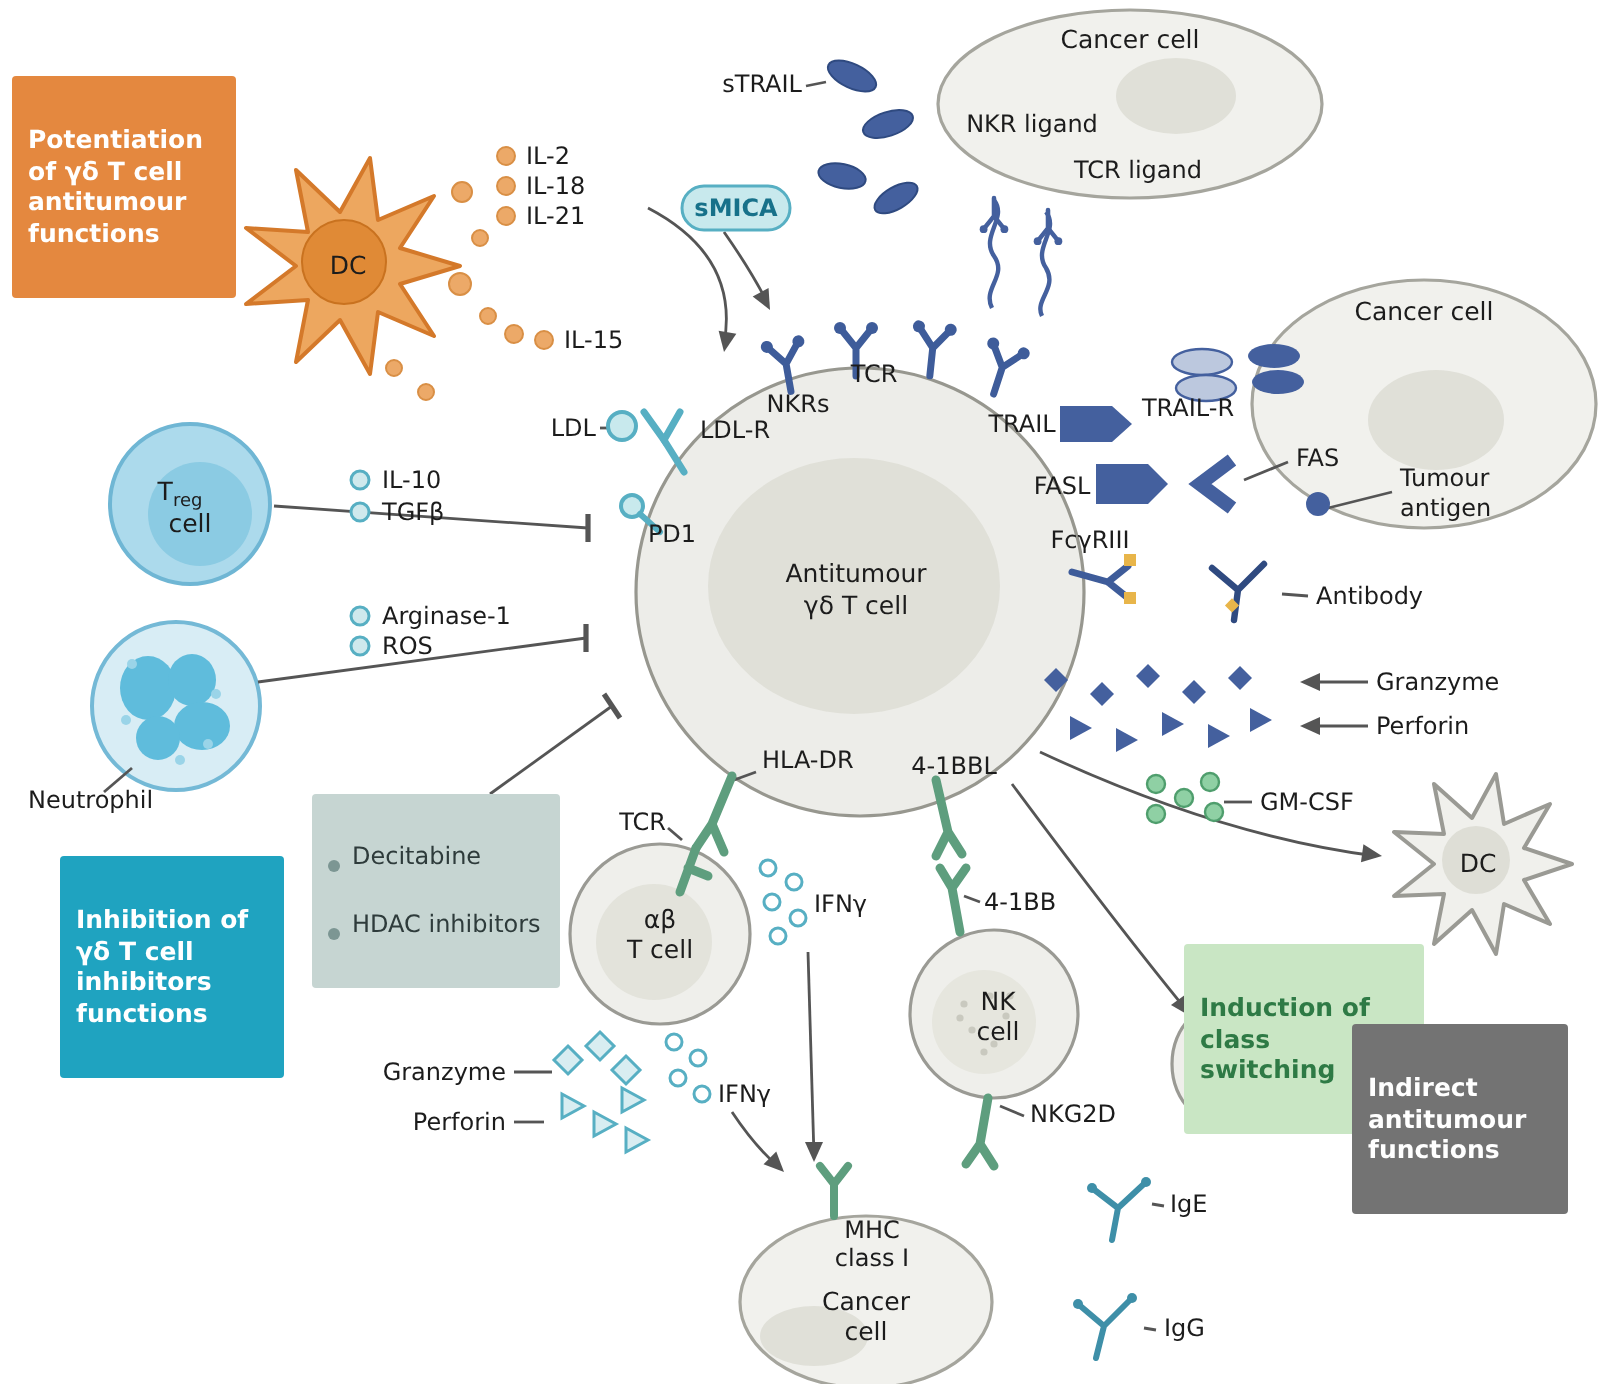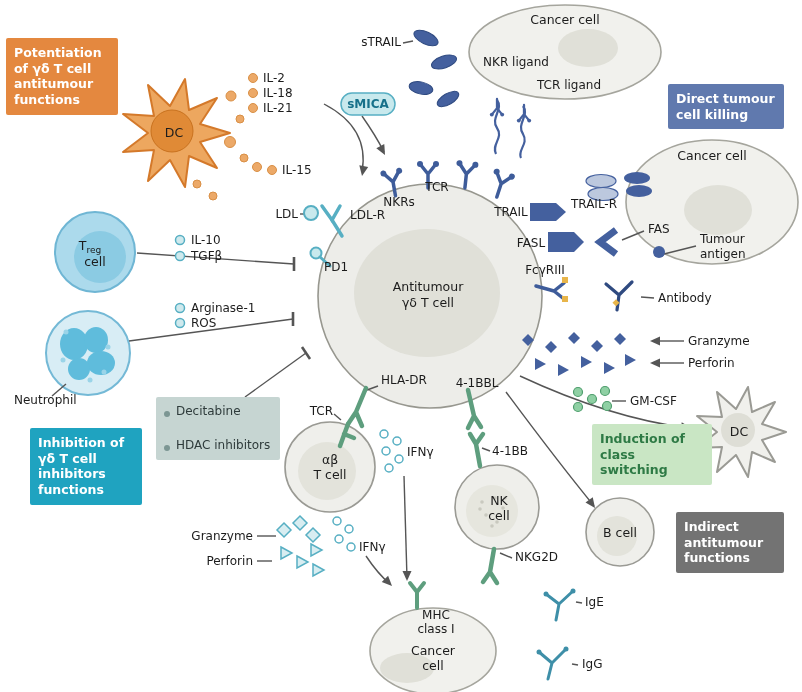--- a/index.html
+++ b/index.html
@@ -2,28 +2,28 @@
 <html><head>
 <meta charset="utf-8">
 <style>
   html,body{margin:0;padding:0;background:#fff}
   .stage{position:relative;width:802px;height:692px;background:#fff;overflow:hidden;
          font-family:"DejaVu Sans",sans-serif}
   .stage svg{position:absolute;left:0;top:0}
   svg text{font-family:"DejaVu Sans",sans-serif;font-size:12px;fill:#1c1c1c}
   svg text.cellname{font-size:12.5px}
   svg text.teal{fill:#17718A;font-weight:bold}
-  .box{position:absolute;padding:7px 8px;font-size:12.5px;font-weight:bold;line-height:1.25;border-radius:2px}
+  .box{position:absolute;padding:24px 8px;font-size:12.5px;font-weight:bold;line-height:1.25;border-radius:2px}
   .box.orange{background:#E4883F;color:#fff}
   .box.blue{background:#6079AE;color:#fff}
   .box.tealbg{background:#1FA3C0;color:#fff}
   .box.gray{background:#C6D5D2;color:#2E3B3B;font-weight:normal;font-size:12px}
   .box.lightgreen{background:#C9E6C4;color:#2E7A45}
   .box.green{background:#737373;color:#fff}
-  .brow{display:flex;align-items:center;gap:6px}
+  .brow{display:flex;align-items:flex-end;gap:6px}
   .brow + .brow{margin-top:19px}
   .dot{width:6px;height:6px;border-radius:50%;background:#7C9693;flex:0 0 auto;margin-top:4px}
 </style>
 </head>
 <body>
 
 <div class="stage">
 
 <svg width="802" height="692" viewBox="0 0 802 692">
   <defs>
@@ -338,33 +338,32 @@
   <text x="436" y="619" text-anchor="middle">MHC</text>
   <text x="436" y="633" text-anchor="middle">class I</text>
   <text x="433" y="655" text-anchor="middle" class="cellname">Cancer</text>
   <text x="433" y="670" text-anchor="middle" class="cellname">cell</text>
   <text x="585" y="606">IgE</text>
   <text x="582" y="668">IgG</text>
 </svg>
 
 <div class="box orange" style="left:6px;top:38px;width:96px">Potentiation of γδ T cell antitumour functions</div>
 
-<div class="box blue" style="left:668px;top:84px;width:100px">Direct tumour cell killing</div>
 
 <div class="box tealbg" style="left:30px;top:428px;width:96px">Inhibition of γδ T cell inhibitors functions</div>
 
 <div class="box gray" style="left:156px;top:397px;width:108px">
   <div class="brow">
     <span class="dot"></span>
     <span>Decitabine</span>
   </div>
   <div class="brow">
     <span class="dot"></span>
     <span>HDAC inhibitors</span>
   </div>
 </div>
 
-<div class="box lightgreen" style="left:592px;top:424px;width:104px">Induction of class switching</div>
+<div class="box lightgreen" style="left:592px;top:472px;width:104px">Induction of class switching</div>
 
 <div class="box green" style="left:676px;top:512px;width:92px">Indirect antitumour functions</div>
 
 
 </div>
 
 </body></html>

